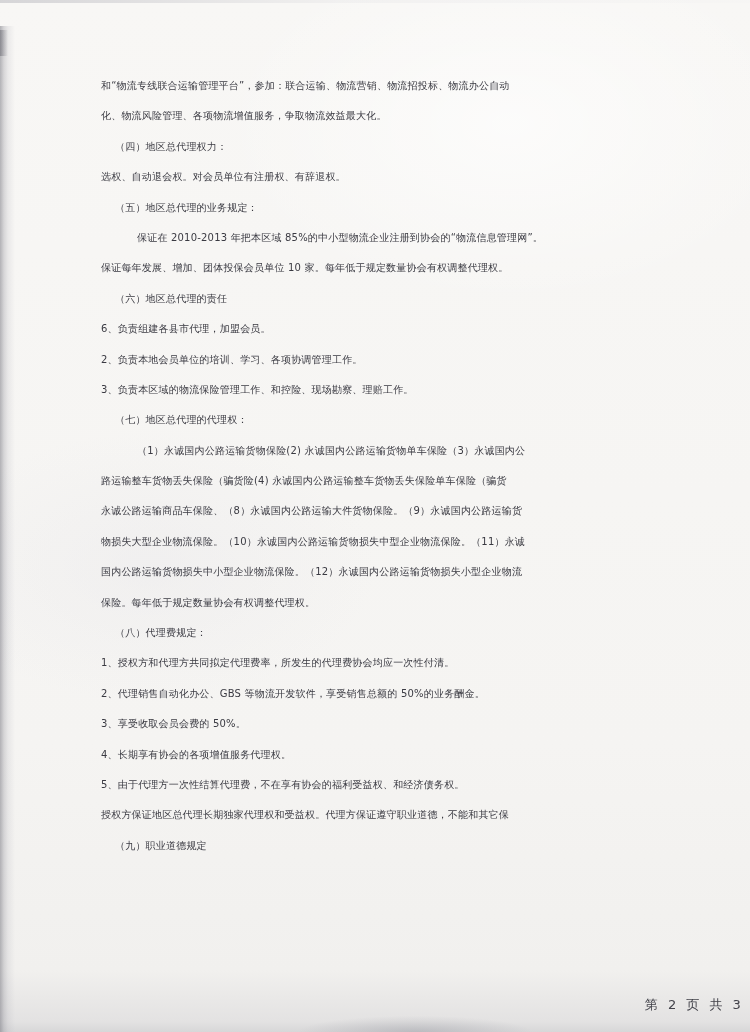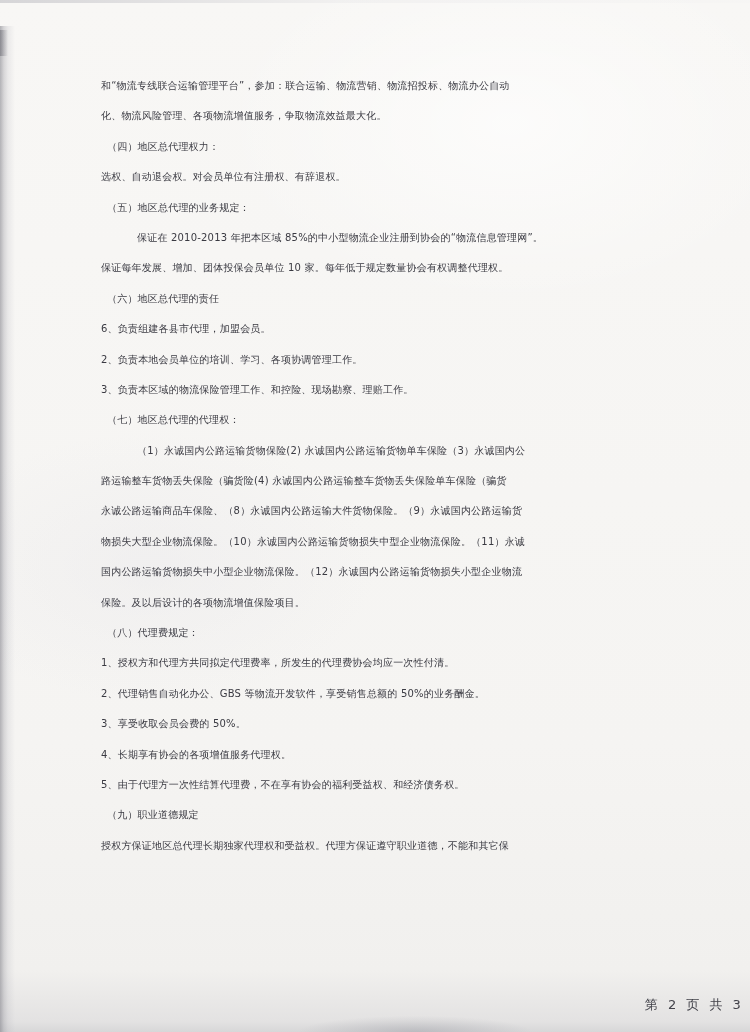--- a/index.html
+++ b/index.html
@@ -32,21 +32,21 @@
     background:linear-gradient(90deg, rgba(90,90,100,0.45), rgba(90,90,100,0));
   }
   
   .content{
     position:absolute;left:101px;top:71px;width:626px;
     font-size:10px;line-height:30.4px;
     letter-spacing:0.2px;
     white-space:nowrap;
   }
   .ln{height:30.4px;overflow:visible;}
-  .ind1{margin-left:6px;}
+  .ind1{margin-left:14px;}
   .ind2{margin-left:36px;}
   .footer{
     position:absolute;top:996px;left:0;width:100%;
     text-align:right;font-size:13px;letter-spacing:3px;color:#42424a;padding-left:17px;
   }
 </style>
 </head>
 <body>
 
 <div class="page">
@@ -66,25 +66,25 @@
     <div class="ln ind1">（六）地区总代理的责任</div>
     <div class="ln">6、负责组建各县市代理，加盟会员。</div>
     <div class="ln">2、负责本地会员单位的培训、学习、各项协调管理工作。</div>
     <div class="ln">3、负责本区域的物流保险管理工作、和控险、现场勘察、理赔工作。</div>
     <div class="ln ind1">（七）地区总代理的代理权：</div>
     <div class="ln ind2">（1）永诚国内公路运输货物保险(2) 永诚国内公路运输货物单车保险（3）永诚国内公</div>
     <div class="ln">路运输整车货物丢失保险（骗货险(4) 永诚国内公路运输整车货物丢失保险单车保险（骗货</div>
     <div class="ln">永诚公路运输商品车保险、（8）永诚国内公路运输大件货物保险。（9）永诚国内公路运输货</div>
     <div class="ln">物损失大型企业物流保险。（10）永诚国内公路运输货物损失中型企业物流保险。（11）永诚</div>
     <div class="ln">国内公路运输货物损失中小型企业物流保险。（12）永诚国内公路运输货物损失小型企业物流</div>
-    <div class="ln">保险。及以后设计的各项物流增值保险项目。</div>
+    <div class="ln">保险。每年低于规定数量协会有权调整代理权。</div>
     <div class="ln ind1">（八）代理费规定：</div>
     <div class="ln">1、授权方和代理方共同拟定代理费率，所发生的代理费协会均应一次性付清。</div>
     <div class="ln">2、代理销售自动化办公、GBS 等物流开发软件，享受销售总额的 50%的业务酬金。</div>
     <div class="ln">3、享受收取会员会费的 50%。</div>
     <div class="ln">4、长期享有协会的各项增值服务代理权。</div>
     <div class="ln">5、由于代理方一次性结算代理费，不在享有协会的福利受益权、和经济债务权。</div>
+    <div class="ln">授权方保证地区总代理长期独家代理权和受益权。代理方保证遵守职业道德，不能和其它保</div>
     <div class="ln ind1">（九）职业道德规定</div>
-    <div class="ln">授权方保证地区总代理长期独家代理权和受益权。代理方保证遵守职业道德，不能和其它保</div>
   </div>
 
   <div class="footer">第 2 页 共 3 页</div>
 </div>
 
 </body></html>

